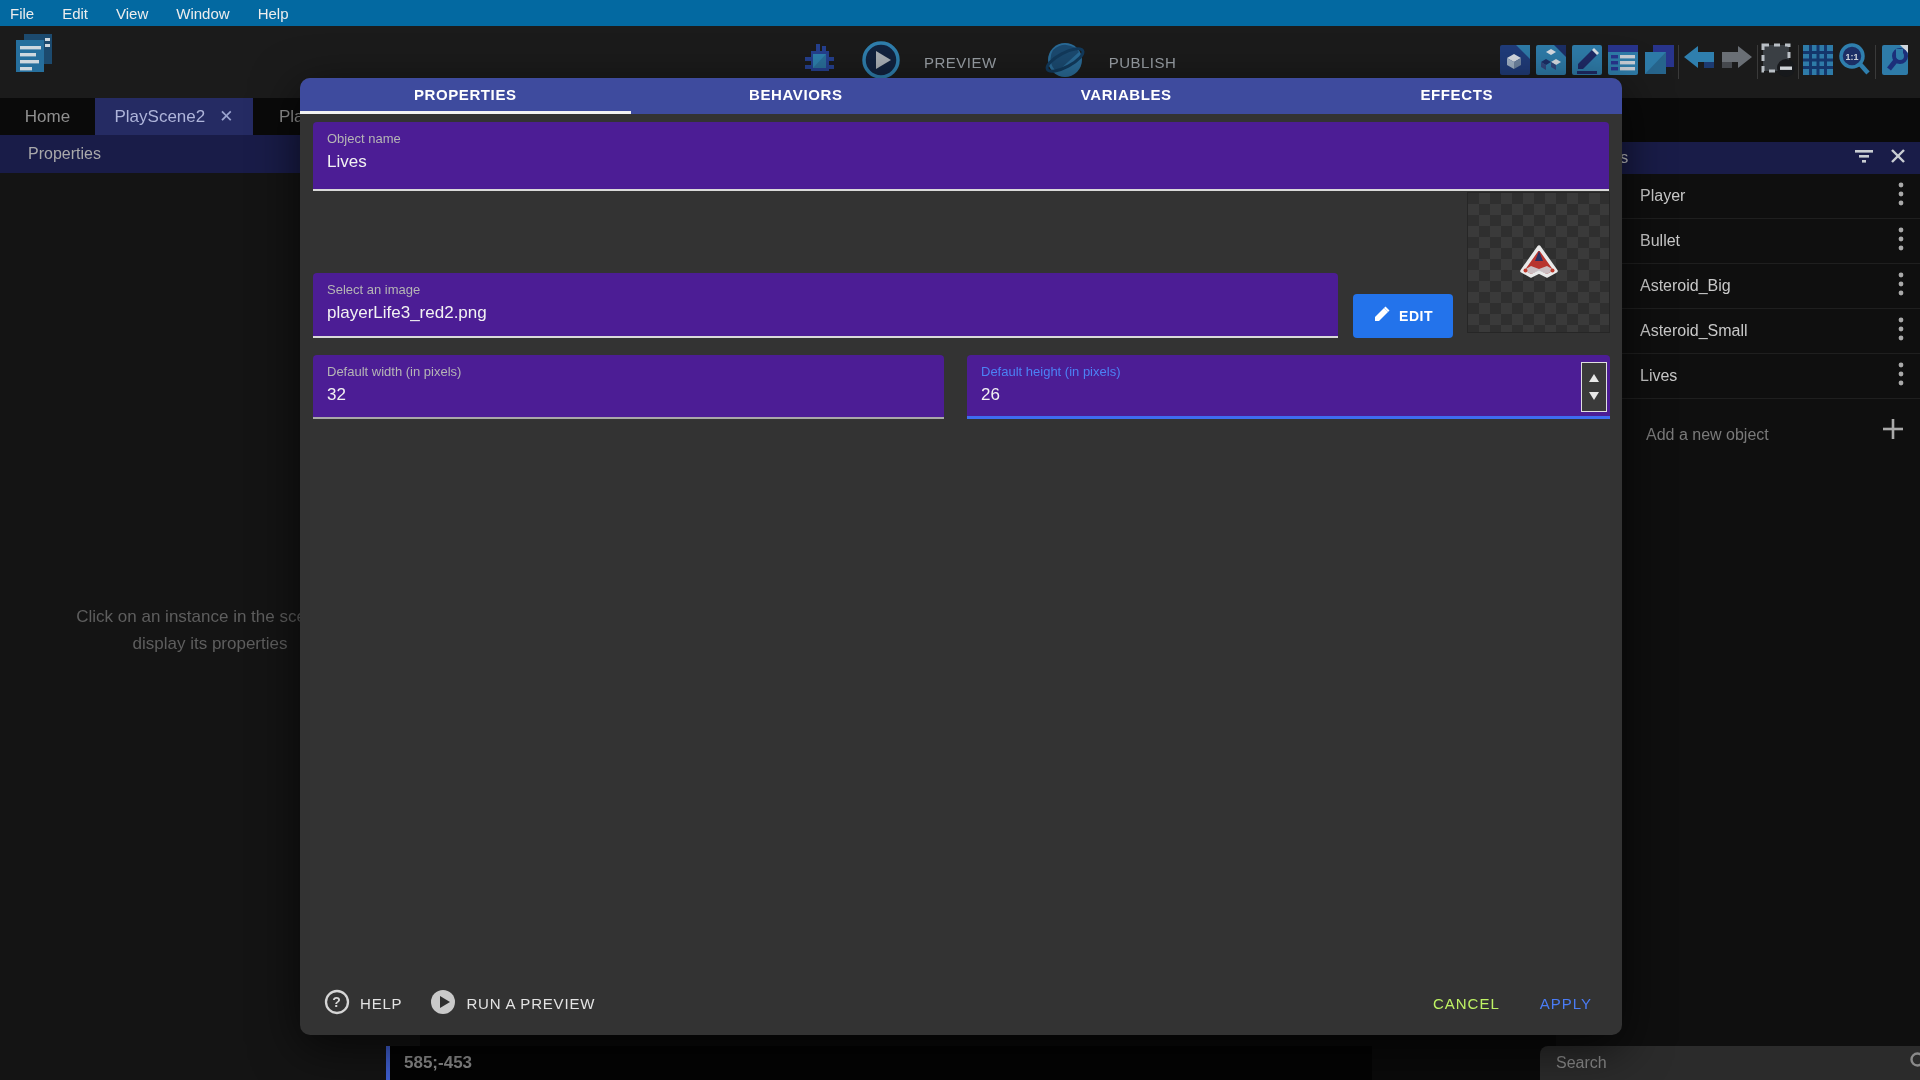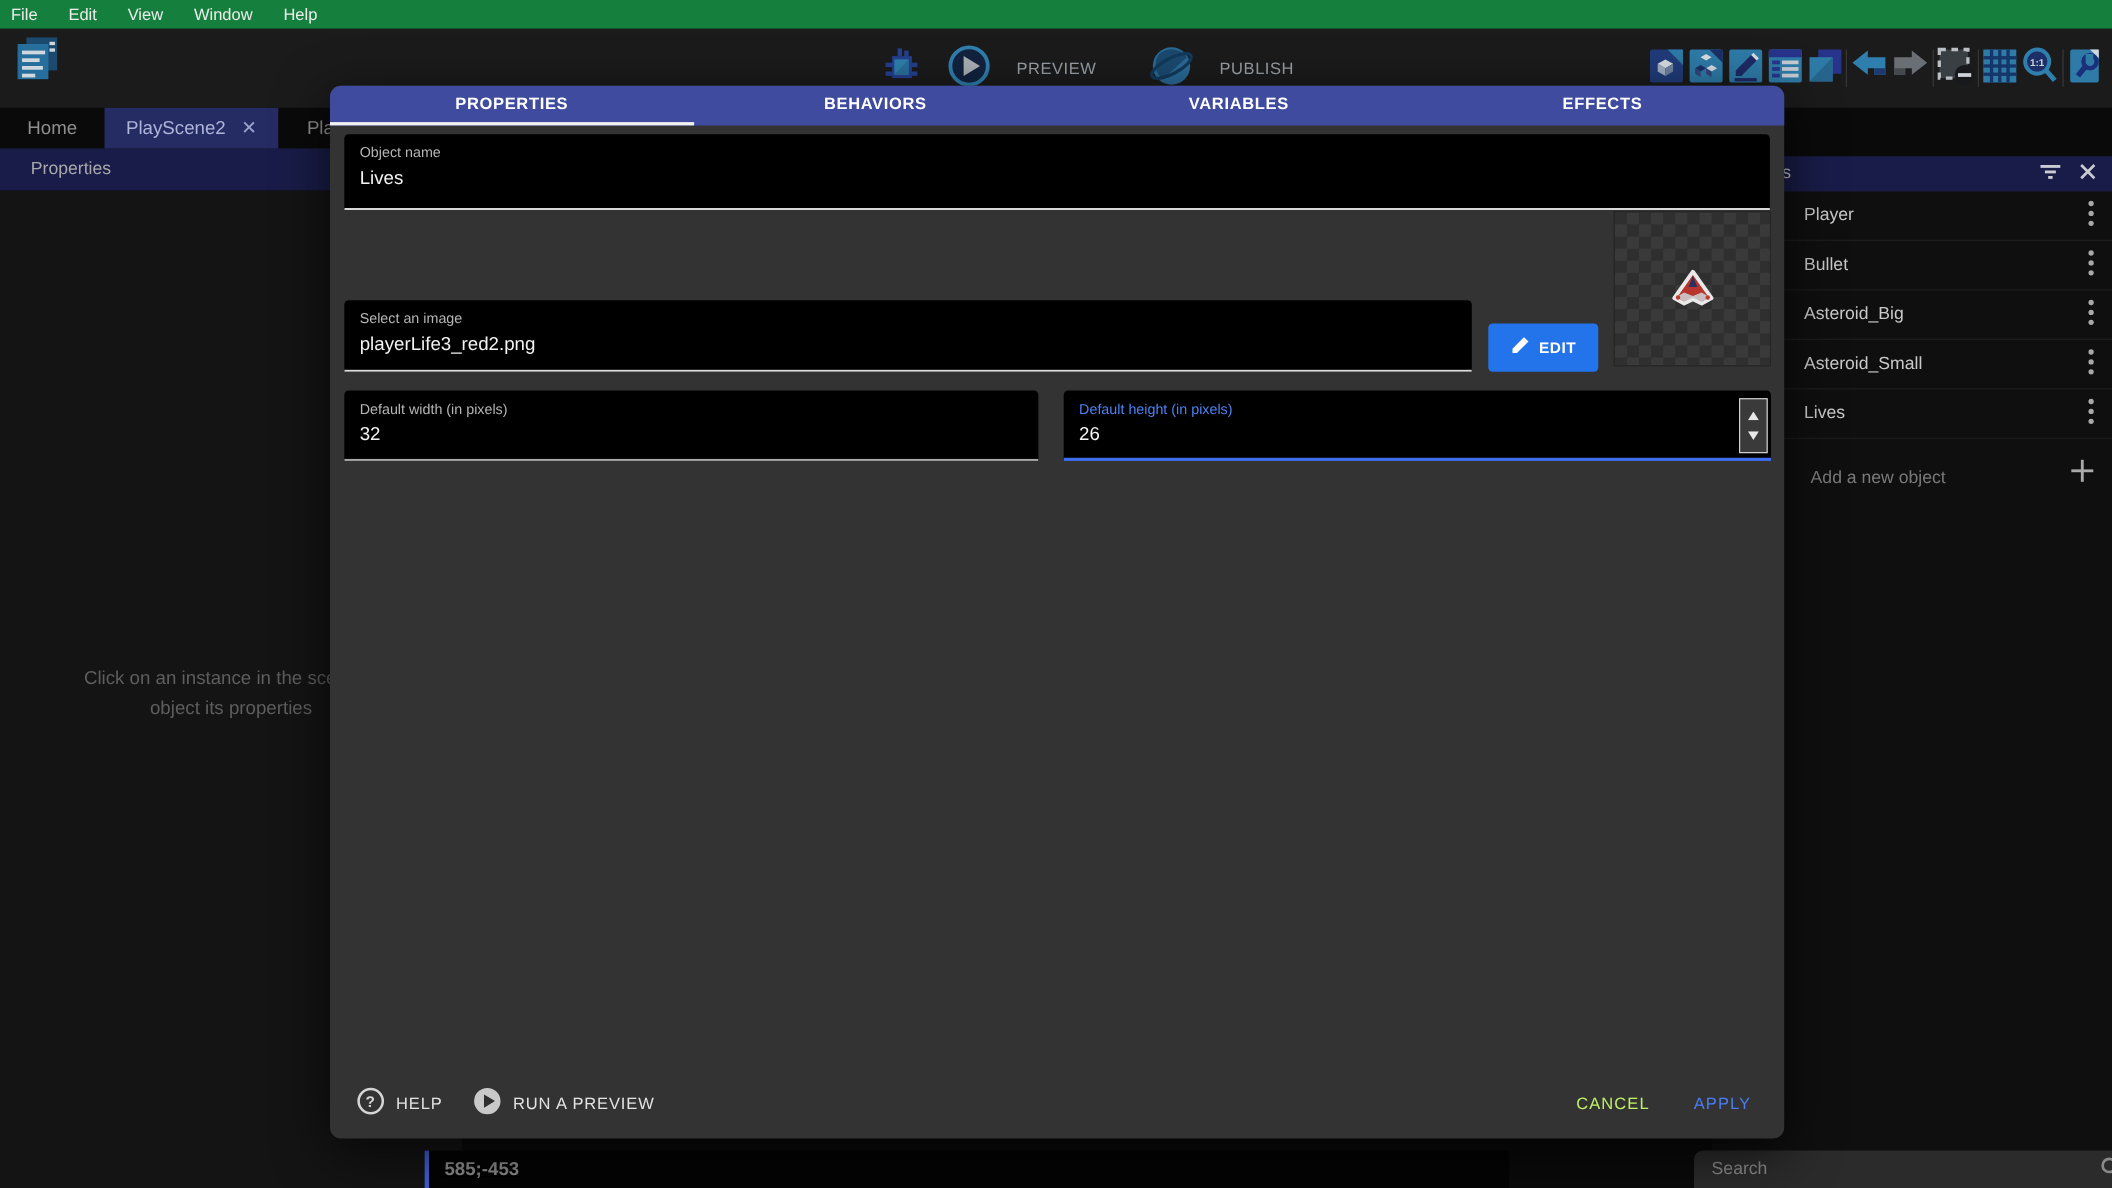--- a/index.html
+++ b/index.html
@@ -1,21 +1,21 @@
 <!DOCTYPE html>
 <html><head>
 <meta charset="utf-8">
 <style>
   * { margin:0; padding:0; box-sizing:border-box; }
   html,body { background:#000; }
   body { font-family:"Liberation Sans", sans-serif; }
   .app { position:relative; width:1920px; height:1080px; background:#0a0a0a; overflow:hidden; }
 
   
-  .menubar { position:absolute; left:0; top:0; width:1920px; height:26px; background:#15803d;
+  .menubar { position:absolute; left:0; top:0; width:1920px; height:26px; background:#0369a1;
     display:flex; align-items:center; gap:28px; padding-left:10px; z-index:3; }
   .menu-item { color:#ededed; font-size:15px; cursor:default; }
 
   
   .toolbar { position:absolute; left:0; top:26px; width:1920px; height:72px; background:#1b1b1b; z-index:2; }
   .logo-wrap { position:absolute; left:14px; top:6px; }
   .toolbar-center { position:absolute; left:800px; top:0; height:72px; display:flex; align-items:center; gap:22px; }
   .tb-label { color:#9aa0a6; font-size:15px; letter-spacing:.5px; margin-right:24px; }
   .toolbar-right { position:absolute; right:8px; top:0; height:72px; display:flex; align-items:center; gap:2px; }
   .tb-sep { width:1px; height:34px; background:#3a3a3a; }
@@ -58,21 +58,21 @@
   .search-bar input::placeholder { color:#8a8a8a; }
 
   
   .dialog { position:absolute; left:300px; top:78px; width:1322px; height:957px; background:#333333;
     border-radius:10px; box-shadow:0 12px 48px rgba(0,0,0,.65); z-index:20; }
   .dlg-tabs { display:flex; height:36px; background:#3e4b9e; border-radius:10px 10px 0 0; }
   .dlg-tab { flex:1; display:flex; align-items:center; justify-content:center; color:#ffffff; font-size:15px;
     font-weight:bold; letter-spacing:.6px; border-bottom:3px solid transparent; }
   .dlg-tab.selected { border-bottom:3px solid #f2f2f2; }
 
-  .field { position:absolute; background:#000000; border-radius:4px 4px 0 0; padding:9px 14px 0 14px; }
+  .field { position:absolute; background:#4c1d95; border-radius:4px 4px 0 0; padding:9px 14px 0 14px; }
   .field .flabel { color:#b5b5b5; font-size:13px; }
   .field input { display:block; width:100%; background:transparent; border:none; outline:none; color:#f2f2f2;
     font-size:17px; margin-top:6px; font-family:"Liberation Sans", sans-serif; }
   .f-objname { left:13px; top:44px; width:1296px; height:69px; border-bottom:2px solid #d9d9d9; }
   .f-image { left:13px; top:195px; width:1025px; height:65px; border-bottom:2px solid #d9d9d9; }
   .f-width { left:13px; top:277px; width:631px; height:64px; border-bottom:2px solid #a8a8a8; }
   .f-height { left:667px; top:277px; width:643px; height:64px; border-bottom:3px solid #3e6df0; }
   .f-height .flabel { color:#4c82f5; }
 
   .stepper { position:absolute; right:3px; top:7px; width:26px; height:50px; border:1px solid #e0e0e0;
@@ -272,21 +272,21 @@
         <span>Play</span>
       </div>
   </div>
 
   <div class="left-panel">
     <div class="left-panel-header">
       <span>Properties</span>
     </div>
     <div class="empty-msg">
       <div>Click on an instance in the scene to</div>
-      <div>object its properties</div>
+      <div>display its properties</div>
     </div>
   </div>
 
   <div class="right-panel">
     <div class="rp-header">
       <span class="rp-title">Objects</span>
       <span class="hicon">
         <svg width="20" height="16" viewBox="0 0 20 16">
           <rect x="1" y="2" width="18" height="2.6" fill="#c9cdd2"></rect>
           <rect x="5" y="7" width="10" height="2.6" fill="#c9cdd2"></rect>

